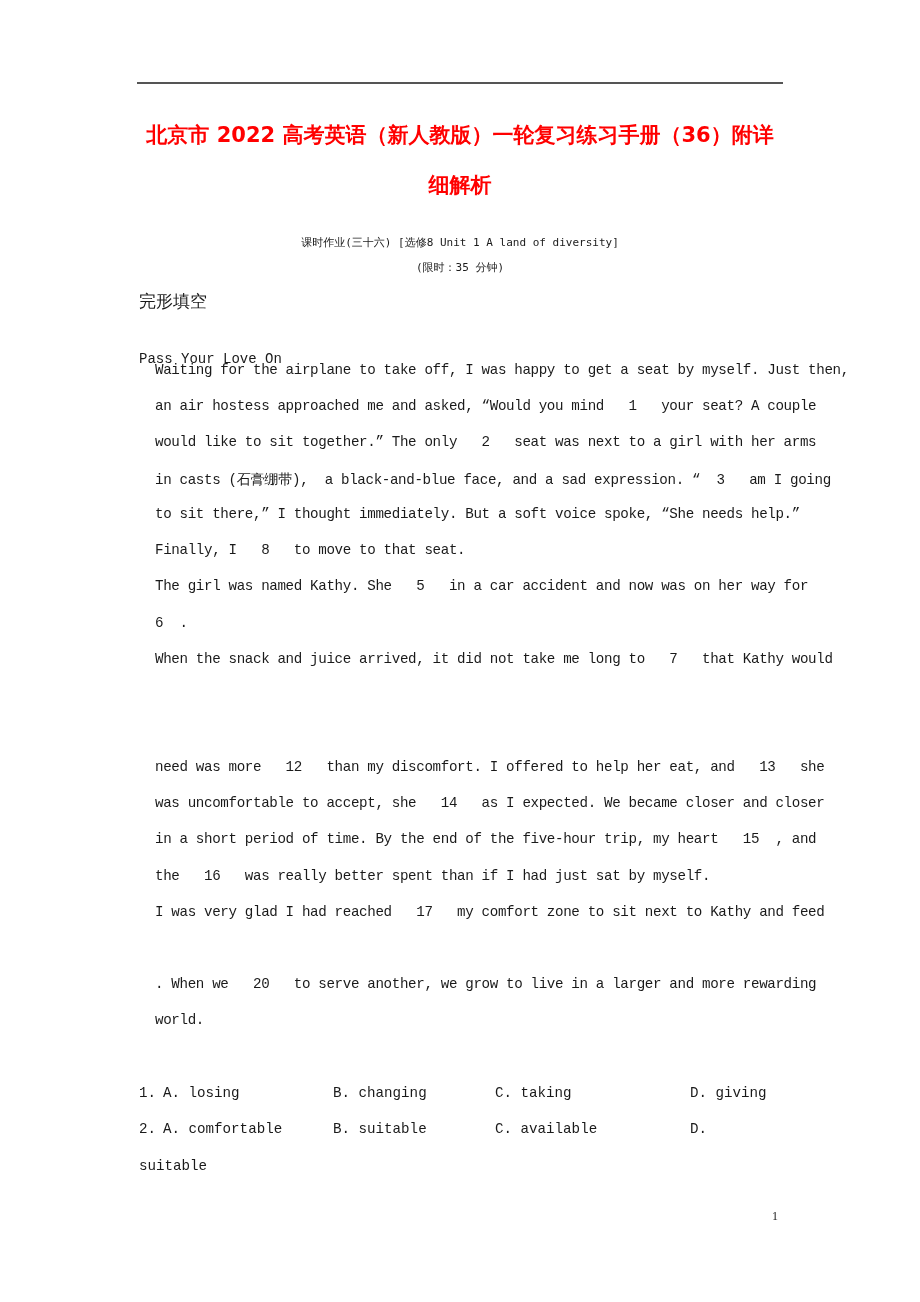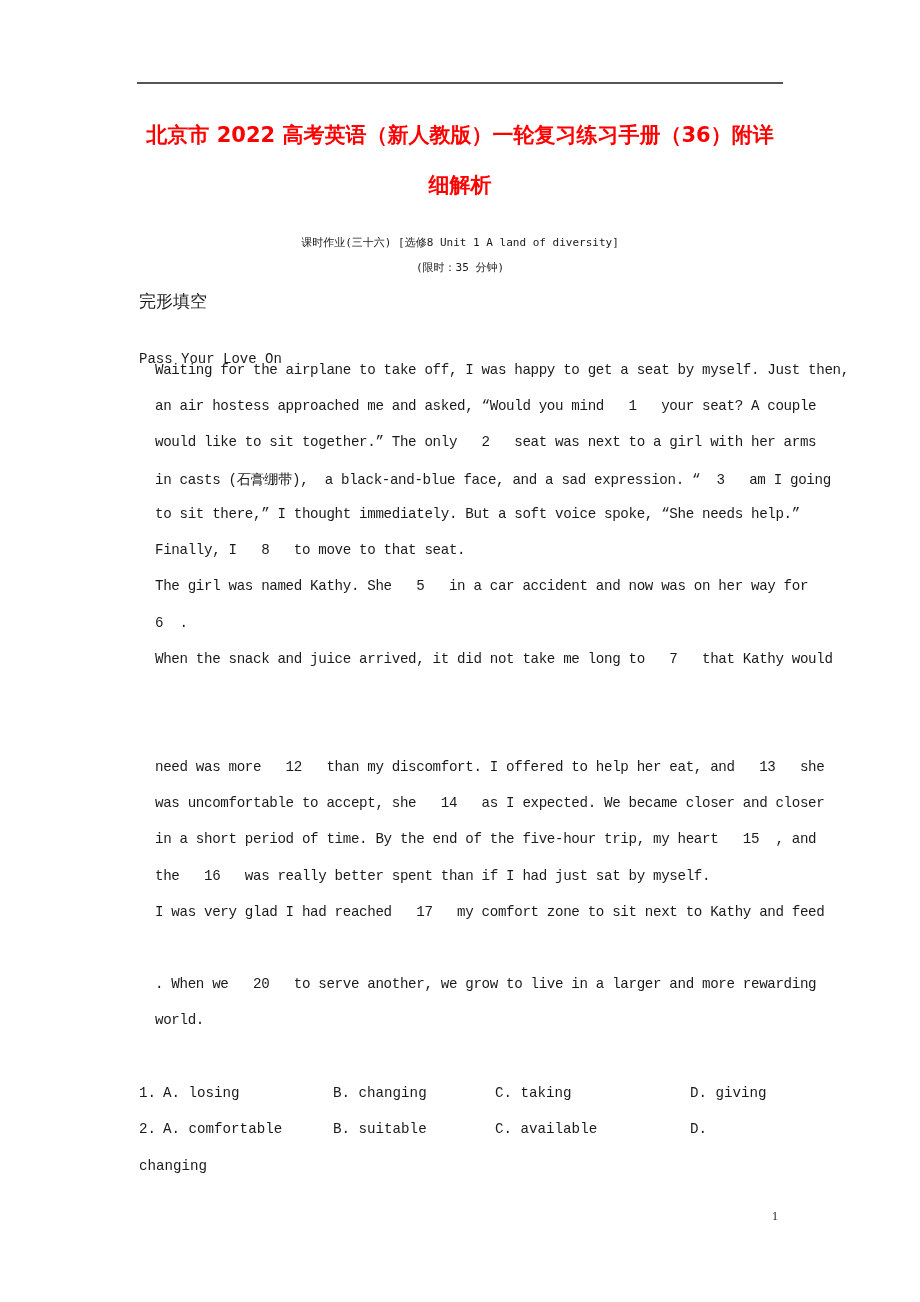--- a/index.html
+++ b/index.html
@@ -159,17 +159,17 @@
     <span class="opt opt-d">D. giving</span>
   </div>
 
   <div class="opt-row" style="top:1121px;">
     <span class="opt opt-num">2.</span>
     <span class="opt opt-a">A. comfortable</span>
     <span class="opt opt-b">B. suitable</span>
     <span class="opt opt-c">C. available</span>
     <span class="opt opt-d">D.</span>
   </div>
-  <div class="opt-wrap">changing</div>
+  <div class="opt-wrap">suitable</div>
 
   <div class="page-number">1</div>
 
 </div>
 
 </body></html>

